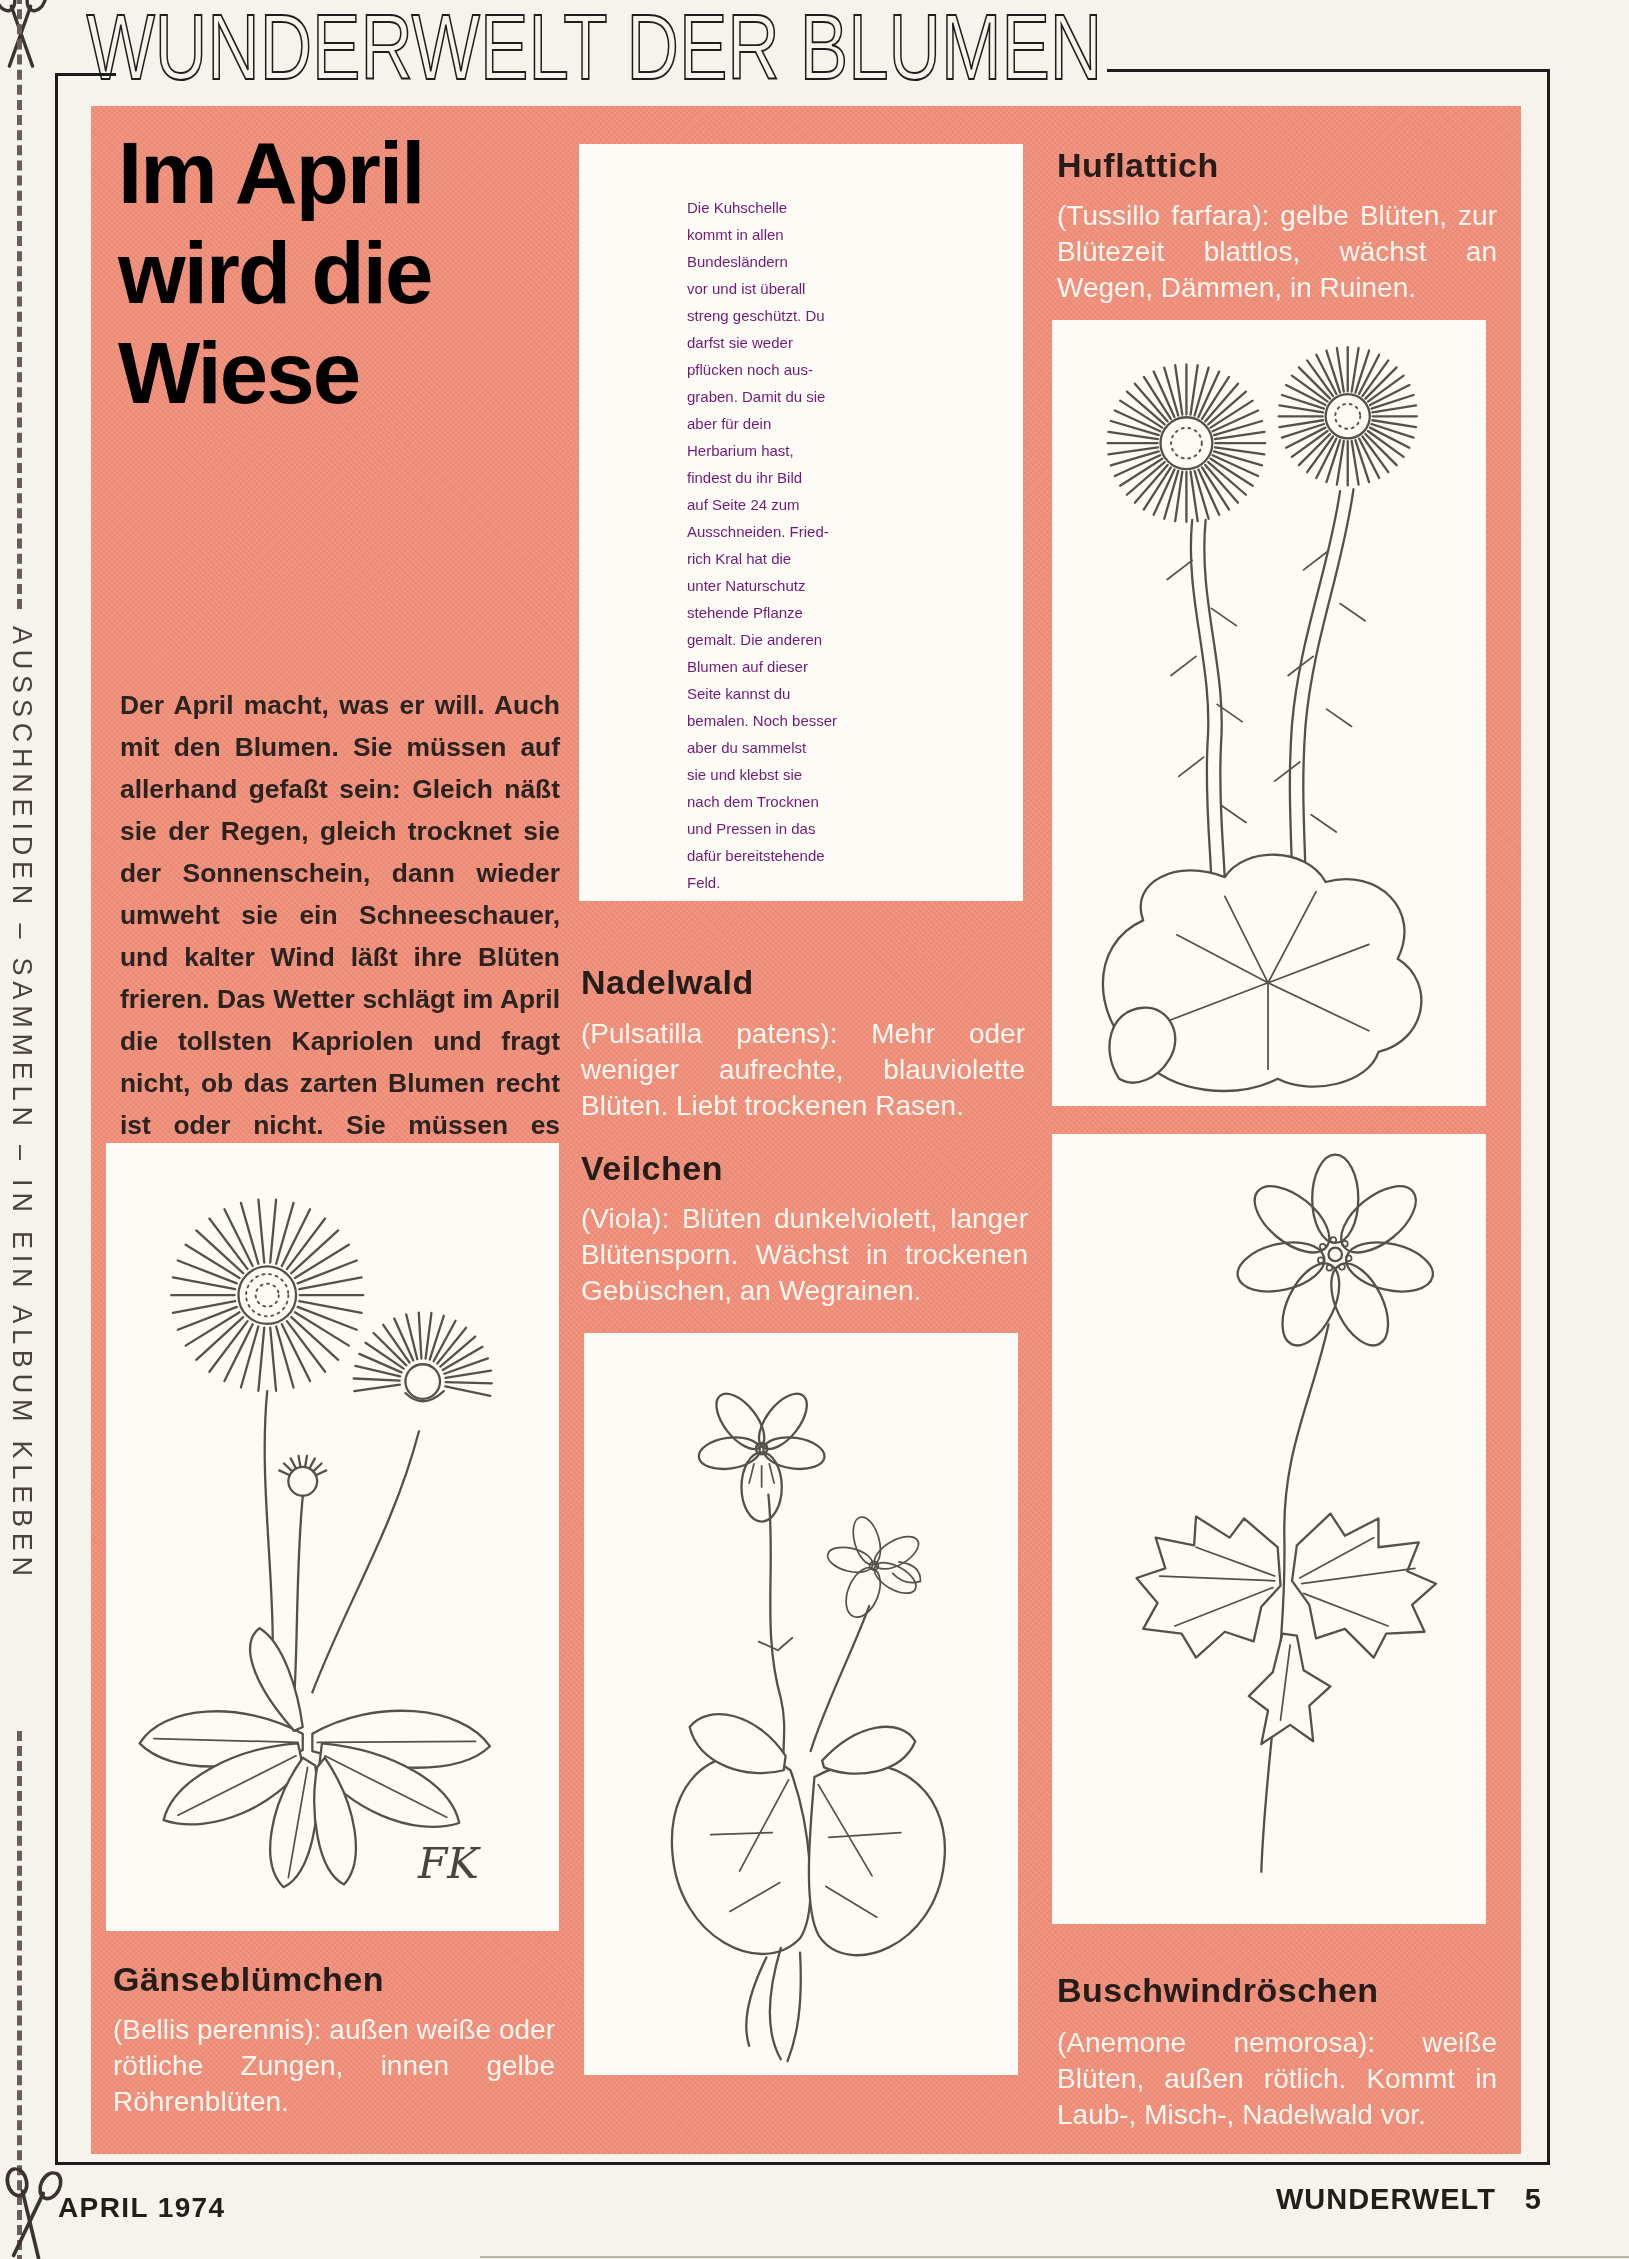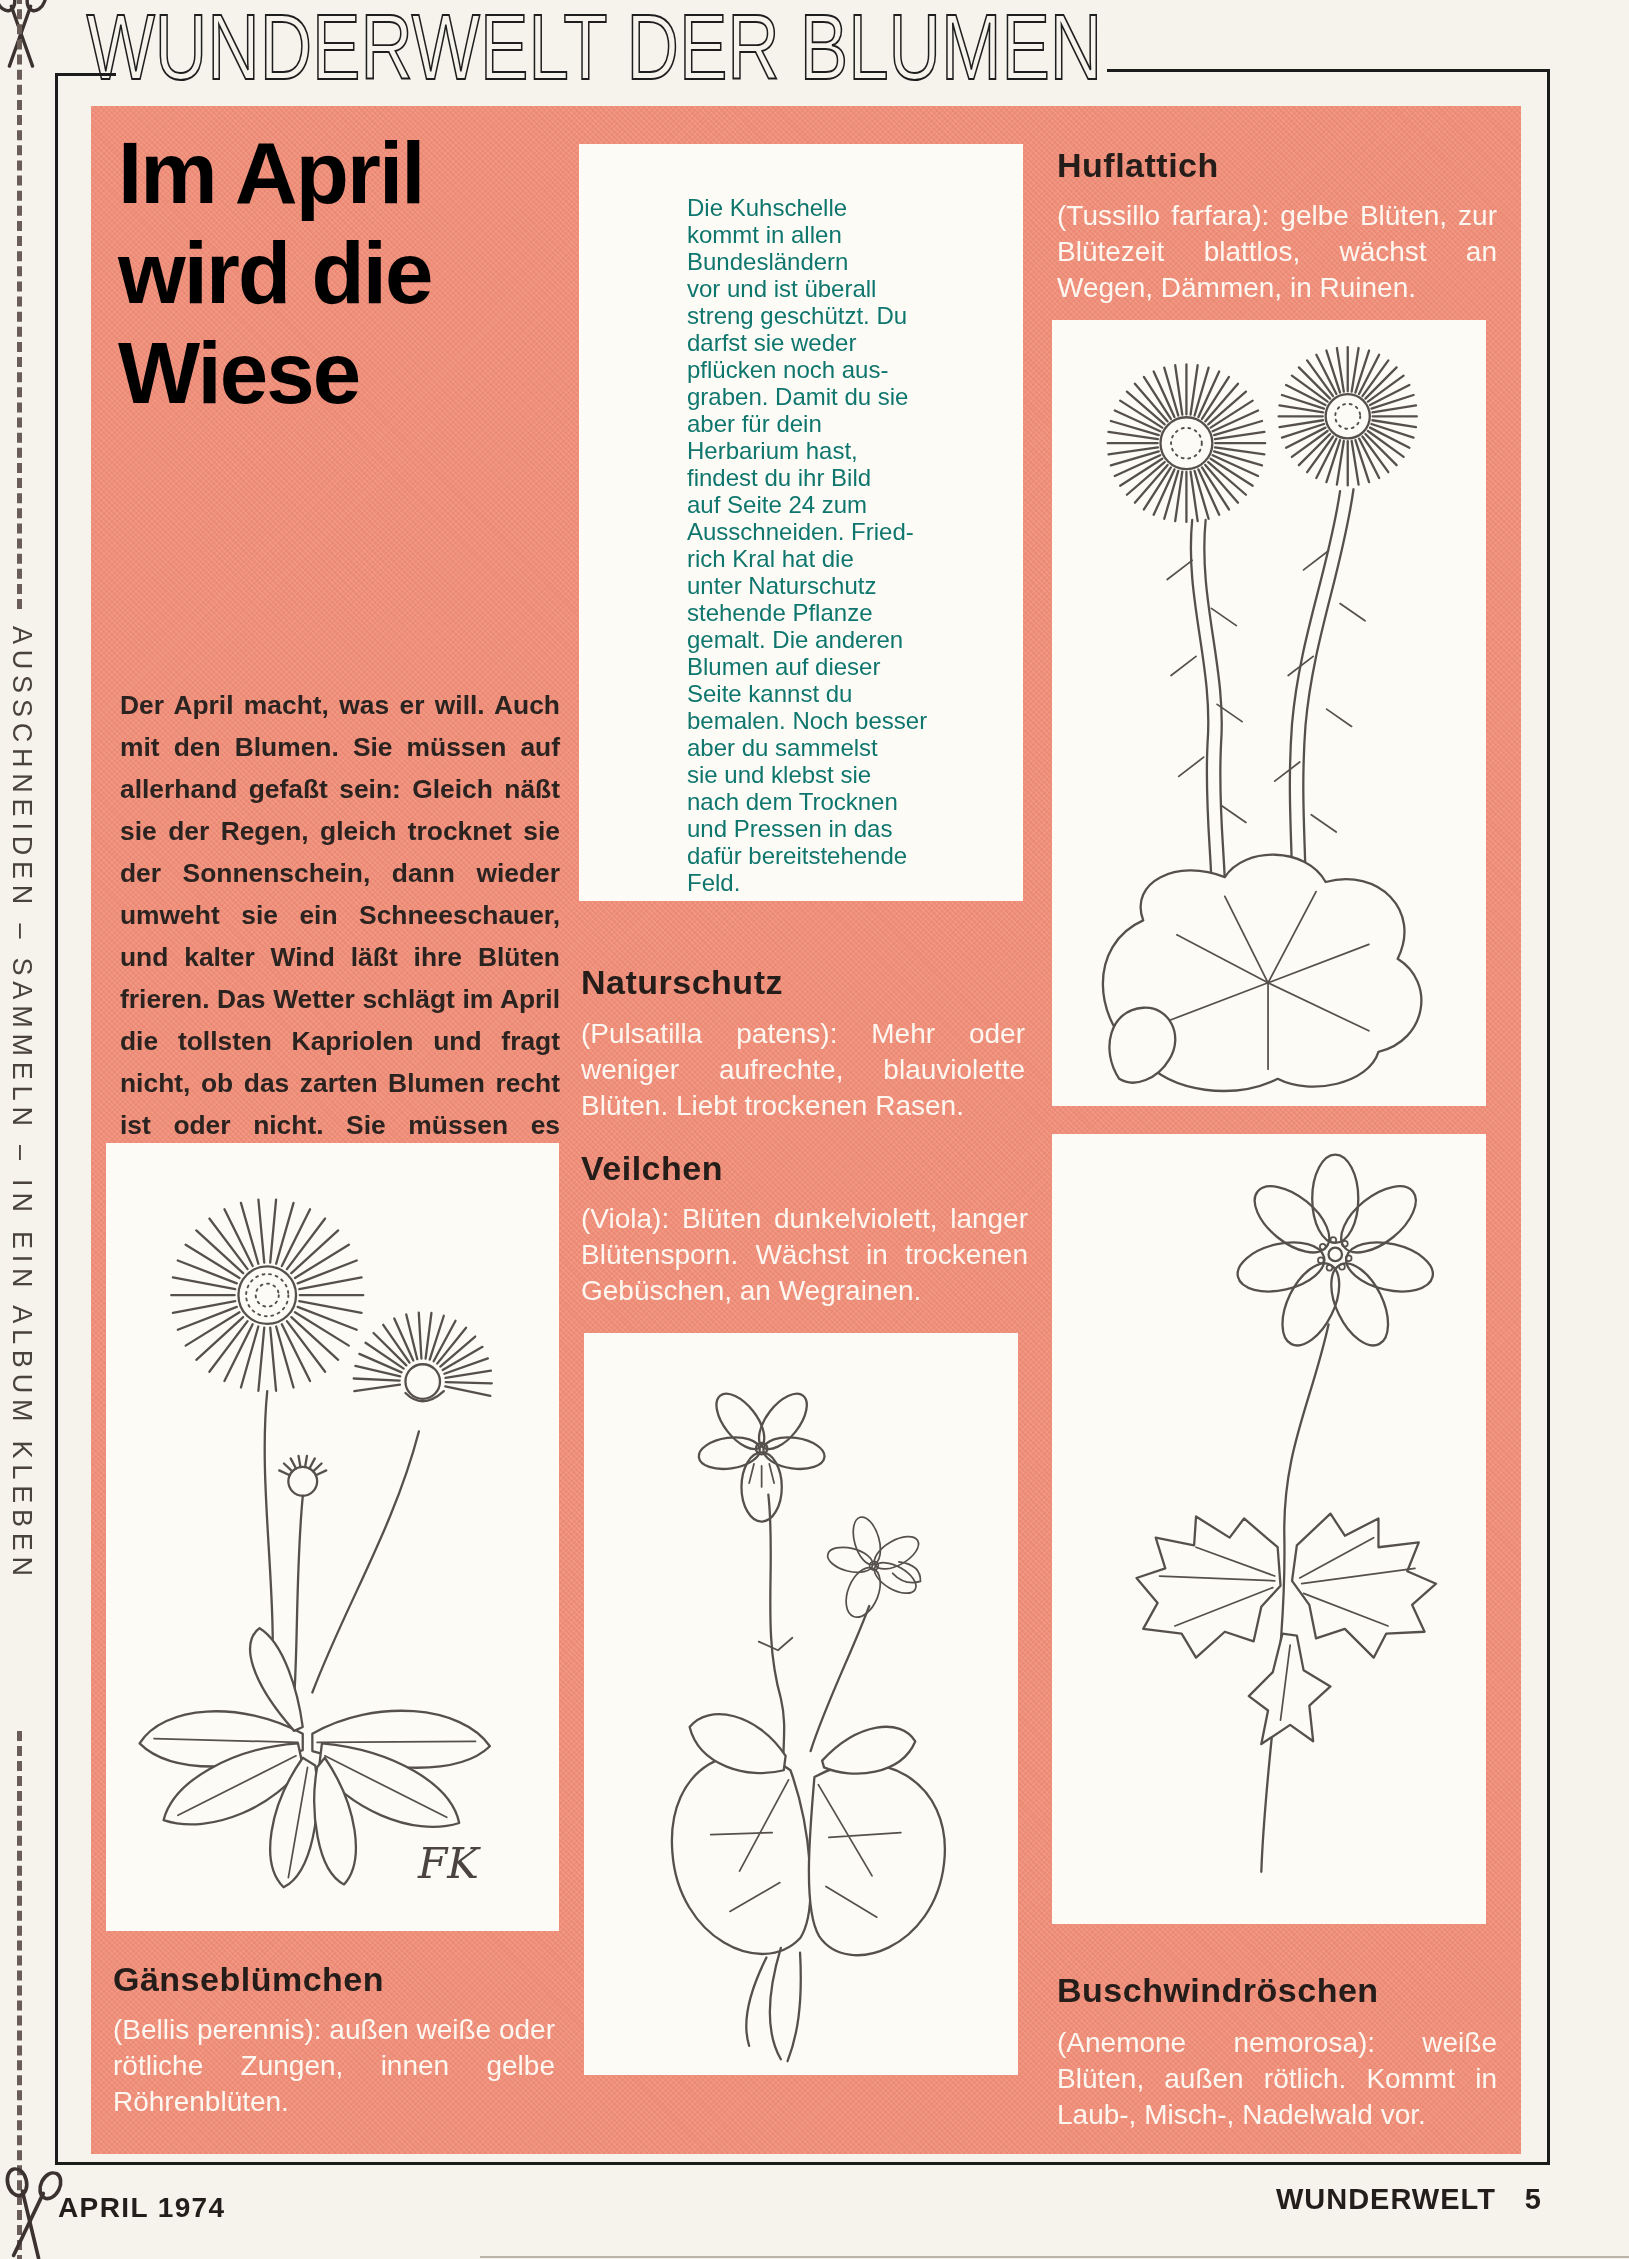--- a/index.html
+++ b/index.html
@@ -49,22 +49,22 @@
   }
 
   .title{position:absolute;left:118px;top:123px;line-height:100px;
     font-size:87px;font-weight:bold;color:#000000;letter-spacing:-1.9px;}
   .intro{position:absolute;left:120px;top:684px;width:440px;
     font-size:26.4px;line-height:42px;font-weight:bold;color:#2b2320;text-align:justify;}
 
   .whitebox{position:absolute;background:#fcfbf6;}
   .box-info{left:579px;top:144px;width:444px;height:757px;}
   .box-info .boxtext{
-    padding:50px 27px 0 108px;font-size:24px;line-height:27px;
-    color:#0f766e;white-space:pre-line;}
+    padding:50px 27px 0 108px;font-size:15px;line-height:27px;
+    color:#701a75;white-space:pre-line;}
   .box-gaense{left:106px;top:1143px;width:453px;height:788px;}
   .box-veilchen{left:584px;top:1333px;width:434px;height:742px;}
   .box-huflattich{left:1052px;top:320px;width:434px;height:786px;}
   .box-busch{left:1052px;top:1134px;width:434px;height:790px;}
 
   .sec-heading{position:absolute;font-size:34px;font-weight:bold;color:#241d1a;letter-spacing:0.5px;}
   .sec-caption{position:absolute;font-size:28px;line-height:36px;color:#fdf7f1;text-align:justify;}
 
   .h-huflattich{left:1057px;top:146px;}  .c-huflattich{left:1057px;top:198px;width:440px;}
   .h-kuhschelle{left:581px;top:963px;}  .c-kuhschelle{left:581px;top:1016px;width:444px;}
@@ -153,21 +153,21 @@
 sie und klebst sie
 nach dem Trocknen
 und Pressen in das
 dafür bereitstehende
 Feld.</div>
 </div>
 
 <div class="sec-heading h-huflattich">Huflattich</div>
 <div class="sec-caption c-huflattich">(Tussillo farfara): gelbe Blüten, zur Blütezeit blattlos, wächst an Wegen, Dämmen, in Ruinen.</div>
 
-<div class="sec-heading h-kuhschelle">Naturschutz</div>
+<div class="sec-heading h-kuhschelle">Nadelwald</div>
 <div class="sec-caption c-kuhschelle">(Pulsatilla patens): Mehr oder weniger aufrechte, blauviolette Blüten. Liebt trockenen Rasen.</div>
 
 <div class="sec-heading h-veilchen">Veilchen</div>
 <div class="sec-caption c-veilchen">(Viola): Blüten dunkelviolett, langer Blütensporn. Wächst in trockenen Gebüschen, an Wegrainen.</div>
 
 <div class="sec-heading h-gaense">Gänseblümchen</div>
 <div class="sec-caption c-gaense">(Bellis perennis): außen weiße oder rötliche Zungen, innen gelbe Röhrenblüten.</div>
 
 <div class="sec-heading h-busch">Buschwindröschen</div>
 <div class="sec-caption c-busch">(Anemone nemorosa): weiße Blüten, außen rötlich. Kommt in Laub-, Misch-, Nadelwald vor.</div>

